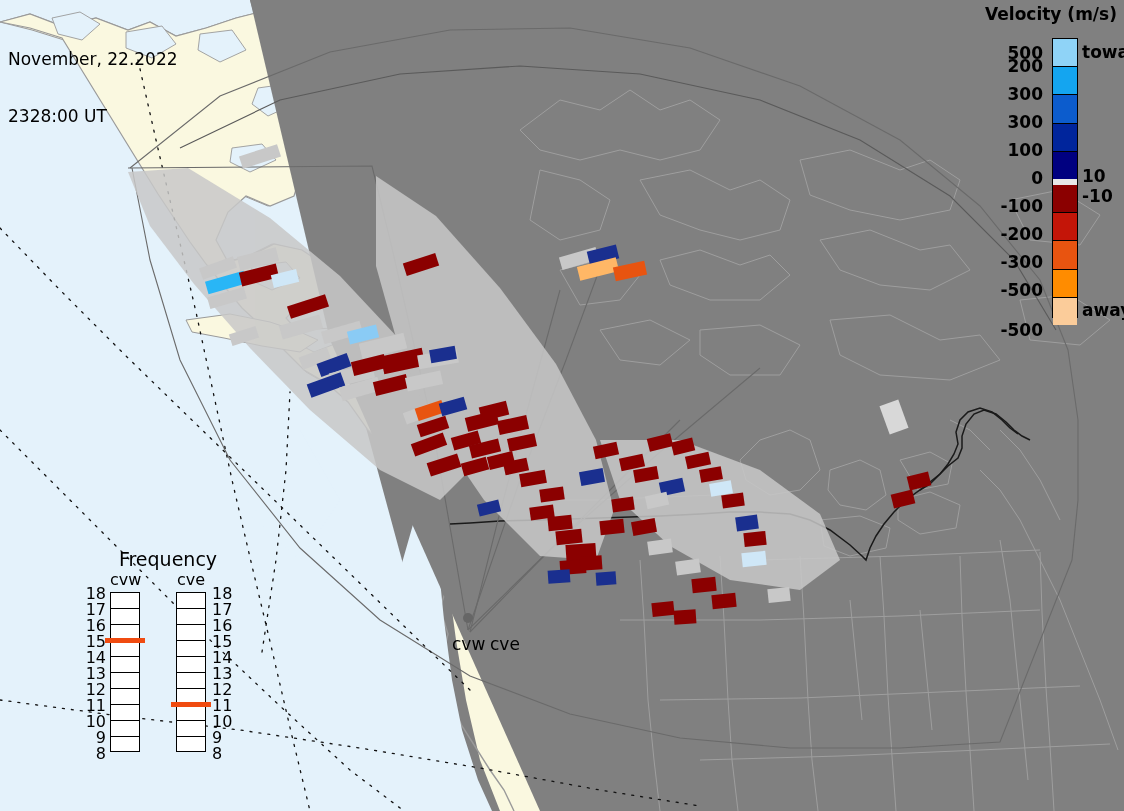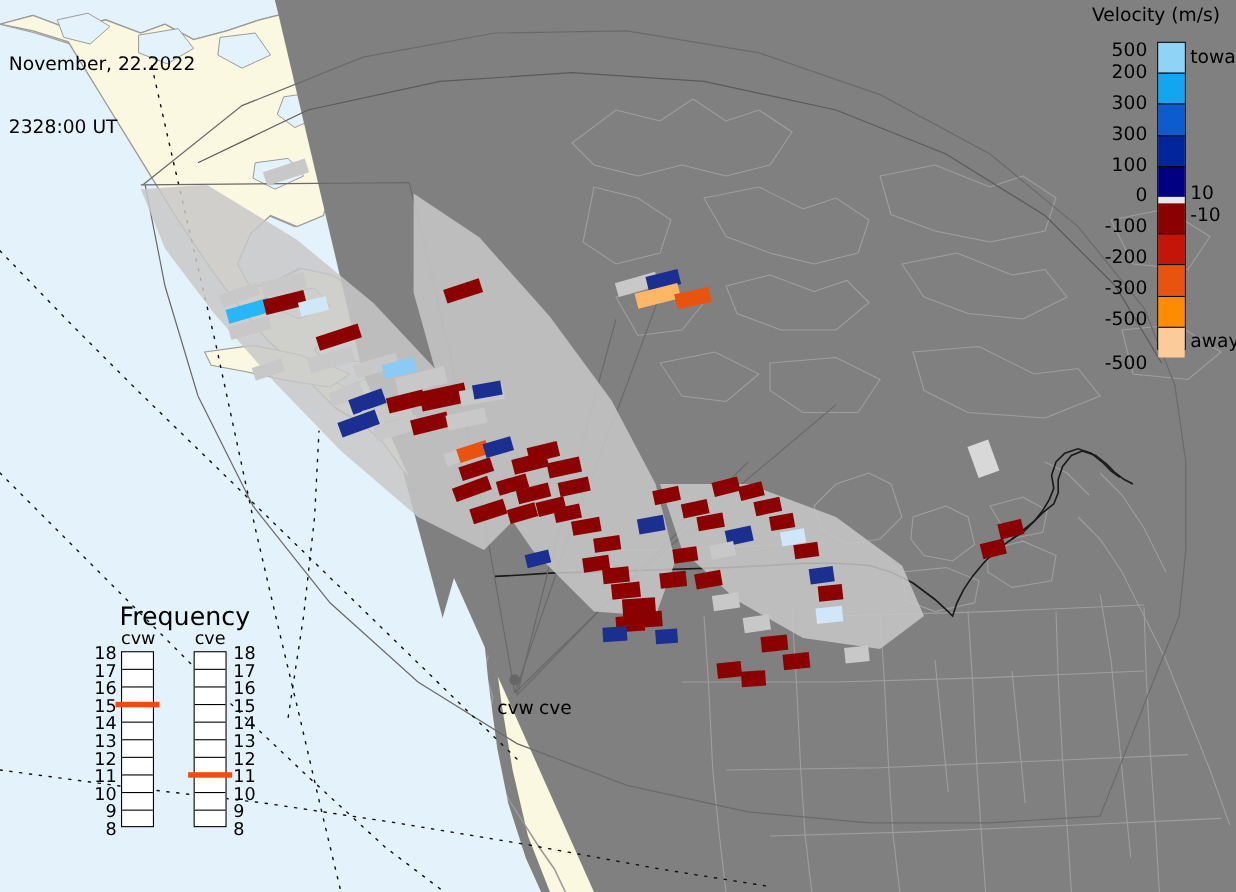--- a/index.html
+++ b/index.html
@@ -5,31 +5,31 @@
   html,body{margin:0;padding:0;background:#808080;}
   body{width:1124px;height:811px;overflow:hidden;font-family:"DejaVu Sans",sans-serif;}
   #root{position:relative;width:1124px;height:811px;background:#808080;overflow:hidden;}
   #mapsvg{position:absolute;left:0;top:0;width:1124px;height:811px;}
   .txt{position:absolute;color:#000;white-space:pre;}
 
   
   #title-block{left:8px;top:12px;font-size:17px;line-height:19px;}
 
   
-  #cbar-wrap{position:absolute;left:1005px;top:0px;width:119px;height:330px;}
+  #cbar-wrap{position:absolute;left:1005px;top:0px;width:119px;height:330px;font-weight:bold;}
   #cbar-title{position:absolute;left:-30px;top:4px;width:152px;text-align:center;font-size:17px;color:#000;}
   #cbar{position:absolute;left:47px;top:38px;width:26px;height:280px;border:1px solid #000;box-sizing:border-box;}
   #cbar .band{width:100%;}
   #cbar .gap{width:100%;background:#e8e8e8;}
   .cb-tick{position:absolute;right:81px;font-size:17px;color:#000;text-align:right;white-space:pre;}
   .cb-side{position:absolute;left:77px;font-size:17px;color:#000;white-space:pre;}
 
   
   #freq{position:absolute;left:88px;top:548px;width:160px;height:240px;}
-  #freq-title{position:absolute;left:0;top:0;width:160px;text-align:center;font-size:23px;color:#000;}
+  #freq-title{position:absolute;left:0;top:0;width:160px;text-align:center;font-size:19px;color:#000;}
   .fq-col{position:absolute;top:22px;}
   .fq-head{position:absolute;top:0;font-size:16px;color:#000;text-align:center;}
   .fq-bar{position:absolute;top:22px;width:30px;height:160px;border:1px solid #000;box-sizing:border-box;background:#fff;}
   .fq-bar .cell{width:100%;height:16px;box-sizing:border-box;border-bottom:1px solid #000;}
   .fq-bar .cell:last-child{border-bottom:none;}
   .fq-mark{position:absolute;width:40px;height:5px;background:#f04b10;}
   .fq-lab{position:absolute;font-size:16px;color:#000;width:24px;}
   .fq-lab.l{text-align:right;}
   .fq-lab.r{text-align:left;}
 
@@ -305,21 +305,21 @@
         <div class="band" style="height: 27.2px; background: rgb(0, 37, 156); border-top: 1px solid rgb(0, 0, 0);"></div>
         <div class="band" style="height: 27.2px; background: rgb(0, 0, 128); border-top: 1px solid rgb(0, 0, 0);"></div>
         <div class="gap" style="height: 6px; background: rgb(232, 232, 232);"></div>
         <div class="band" style="height: 27.2px; background: rgb(139, 0, 0);"></div>
         <div class="band" style="height: 27.2px; background: rgb(196, 21, 8); border-top: 1px solid rgb(0, 0, 0);"></div>
         <div class="band" style="height: 27.2px; background: rgb(232, 84, 16); border-top: 1px solid rgb(0, 0, 0);"></div>
         <div class="band" style="height: 27.2px; background: rgb(255, 140, 0); border-top: 1px solid rgb(0, 0, 0);"></div>
         <div class="band" style="height: 27.2px; background: rgb(251, 204, 154); border-top: 1px solid rgb(0, 0, 0);"></div>
       </div>
     <div id="cbar-ticks">
-        <div class="cb-tick" style="top: 36px; margin-left: 36px;">500</div>
+        <div class="cb-tick" style="top: 43px; margin-left: 36px;">500</div>
         <div class="cb-tick" style="top: 56px;">200</div>
         <div class="cb-tick" style="top: 84px;">300</div>
         <div class="cb-tick" style="top: 112px;">300</div>
         <div class="cb-tick" style="top: 140px;">100</div>
         <div class="cb-tick" style="top: 168px;">0</div>
         <div class="cb-tick" style="top: 196px;">-100</div>
         <div class="cb-tick" style="top: 224px;">-200</div>
         <div class="cb-tick" style="top: 252px;">-300</div>
         <div class="cb-tick" style="top: 280px;">-500</div>
         <div class="cb-tick" style="top: 308px; margin-top: 12px;">-500</div>

